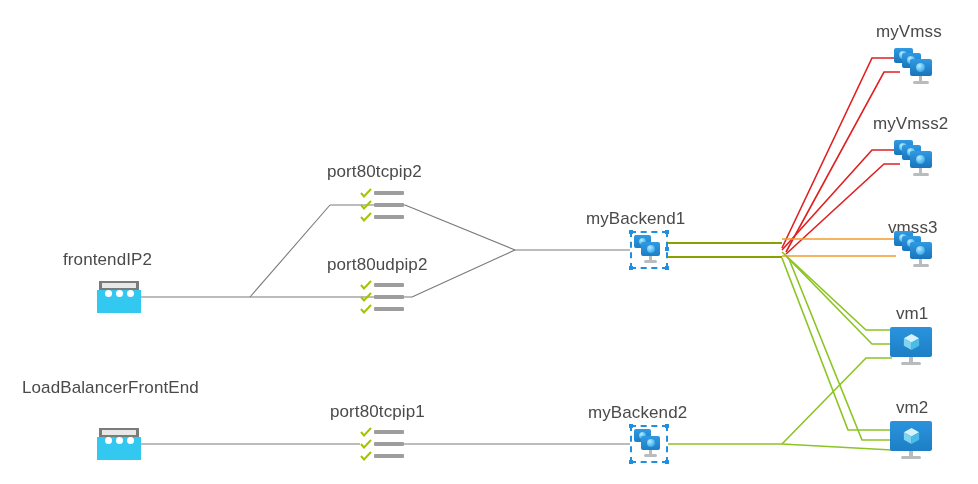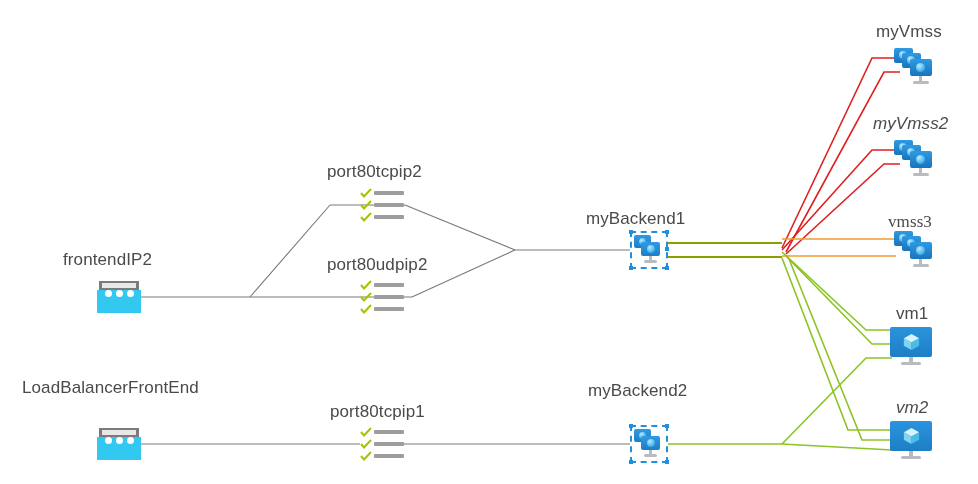--- a/index.html
+++ b/index.html
@@ -251,21 +251,21 @@
       <div class="glb" style="left:5px;top:3px;width:7px;height:7px;"></div>
     </div>
     <div class="scr" style="left:7px;top:7px;width:19px;height:14px;background:linear-gradient(180deg,#2f9ae2,#1d7fc6);">
       <div class="glb" style="left:6px;top:3px;width:8px;height:8px;"></div>
     </div>
     <div class="stand" style="left:15px;top:21px;width:3px;height:4px;"></div>
     <div class="standbase" style="left:10px;top:25px;width:13px;height:3px;"></div>
   </div>
 </div>
 
-<div class="node-label" style="left:588px;top:381px;">myBackend2</div>
+<div class="node-label" style="left:588px;top:403px;">myBackend2</div>
 <div class="pool-node" style="left:630px;top:425px;">
   <div class="hdl" style="left:-3px;top:-3px;"></div>
   <div class="hdl" style="right:-3px;top:-3px;"></div>
   <div class="hdl" style="left:-3px;bottom:-3px;"></div>
   <div class="hdl" style="right:-3px;bottom:-3px;"></div>
   <div class="vmss-ic" style="left:2px;top:2px;">
     <div class="scr" style="left:0px;top:0px;width:17px;height:13px;background:linear-gradient(180deg,#2f9ae2,#1d7fc6);">
       <div class="glb" style="left:5px;top:3px;width:7px;height:7px;"></div>
     </div>
     <div class="scr" style="left:7px;top:7px;width:19px;height:14px;background:linear-gradient(180deg,#2f9ae2,#1d7fc6);">
@@ -286,38 +286,38 @@
       <div class="glb" style="left:5px;top:3px;width:8px;height:8px;"></div>
     </div>
     <div class="scr" style="left:16px;top:11px;width:22px;height:17px;background:linear-gradient(180deg,#2f9ae2,#1a74bb);">
       <div class="glb" style="left:6px;top:4px;width:9px;height:9px;"></div>
     </div>
     <div class="stand" style="left:25px;top:28px;width:3px;height:5px;"></div>
     <div class="standbase" style="left:19px;top:33px;width:16px;height:3px;"></div>
   </div>
 </div>
 
-<div class="node-label" style="left:873px;top:114px;font-style:italic;">myVmss2</div>
+<div class="node-label" style="left:873px;top:114px;">myVmss2</div>
 <div class="node" style="left:894px;top:140px;">
   <div class="vmss-ic" style="width:44px;height:38px;">
     <div class="scr" style="left:0px;top:0px;width:19px;height:15px;background:linear-gradient(180deg,#2f9ae2,#1a74bb);">
       <div class="glb" style="left:5px;top:3px;width:8px;height:8px;"></div>
     </div>
     <div class="scr" style="left:8px;top:5px;width:19px;height:15px;background:linear-gradient(180deg,#2f9ae2,#1a74bb);">
       <div class="glb" style="left:5px;top:3px;width:8px;height:8px;"></div>
     </div>
     <div class="scr" style="left:16px;top:11px;width:22px;height:17px;background:linear-gradient(180deg,#2f9ae2,#1a74bb);">
       <div class="glb" style="left:6px;top:4px;width:9px;height:9px;"></div>
     </div>
     <div class="stand" style="left:25px;top:28px;width:3px;height:5px;"></div>
     <div class="standbase" style="left:19px;top:33px;width:16px;height:3px;"></div>
   </div>
 </div>
 
-<div class="node-label" style="left:888px;top:212px;font-family:Liberation Serif, serif;">vmss3</div>
+<div class="node-label" style="left:888px;top:218px;">vmss3</div>
 <div class="node" style="left:894px;top:231px;">
   <div class="vmss-ic" style="width:44px;height:38px;">
     <div class="scr" style="left:0px;top:0px;width:19px;height:15px;background:linear-gradient(180deg,#2f9ae2,#1a74bb);">
       <div class="glb" style="left:5px;top:3px;width:8px;height:8px;"></div>
     </div>
     <div class="scr" style="left:8px;top:5px;width:19px;height:15px;background:linear-gradient(180deg,#2f9ae2,#1a74bb);">
       <div class="glb" style="left:5px;top:3px;width:8px;height:8px;"></div>
     </div>
     <div class="scr" style="left:16px;top:11px;width:22px;height:17px;background:linear-gradient(180deg,#2f9ae2,#1a74bb);">
       <div class="glb" style="left:6px;top:4px;width:9px;height:9px;"></div>
@@ -334,21 +334,21 @@
     <svg class="cube" viewBox="0 0 20 21">
       <polygon points="10,1 19,6 10,11 1,6" fill="#d8f2fb"></polygon>
       <polygon points="1,6 10,11 10,20 1,15" fill="#7fd4ef"></polygon>
       <polygon points="19,6 10,11 10,20 19,15" fill="#4bbce6"></polygon>
     </svg>
     <div class="stand" style="left:19px;top:30px;width:4px;height:5px;"></div>
     <div class="standbase" style="left:11px;top:35px;width:20px;height:3px;"></div>
   </div>
 </div>
 
-<div class="node-label" style="left:896px;top:398px;font-style:italic;">vm2</div>
+<div class="node-label" style="left:896px;top:398px;">vm2</div>
 <div class="node" style="left:890px;top:421px;">
   <div class="vm-ic" style="width:44px;height:40px;">
     <div class="mon"></div>
     <svg class="cube" viewBox="0 0 20 21">
       <polygon points="10,1 19,6 10,11 1,6" fill="#d8f2fb"></polygon>
       <polygon points="1,6 10,11 10,20 1,15" fill="#7fd4ef"></polygon>
       <polygon points="19,6 10,11 10,20 19,15" fill="#4bbce6"></polygon>
     </svg>
     <div class="stand" style="left:19px;top:30px;width:4px;height:5px;"></div>
     <div class="standbase" style="left:11px;top:35px;width:20px;height:3px;"></div>

